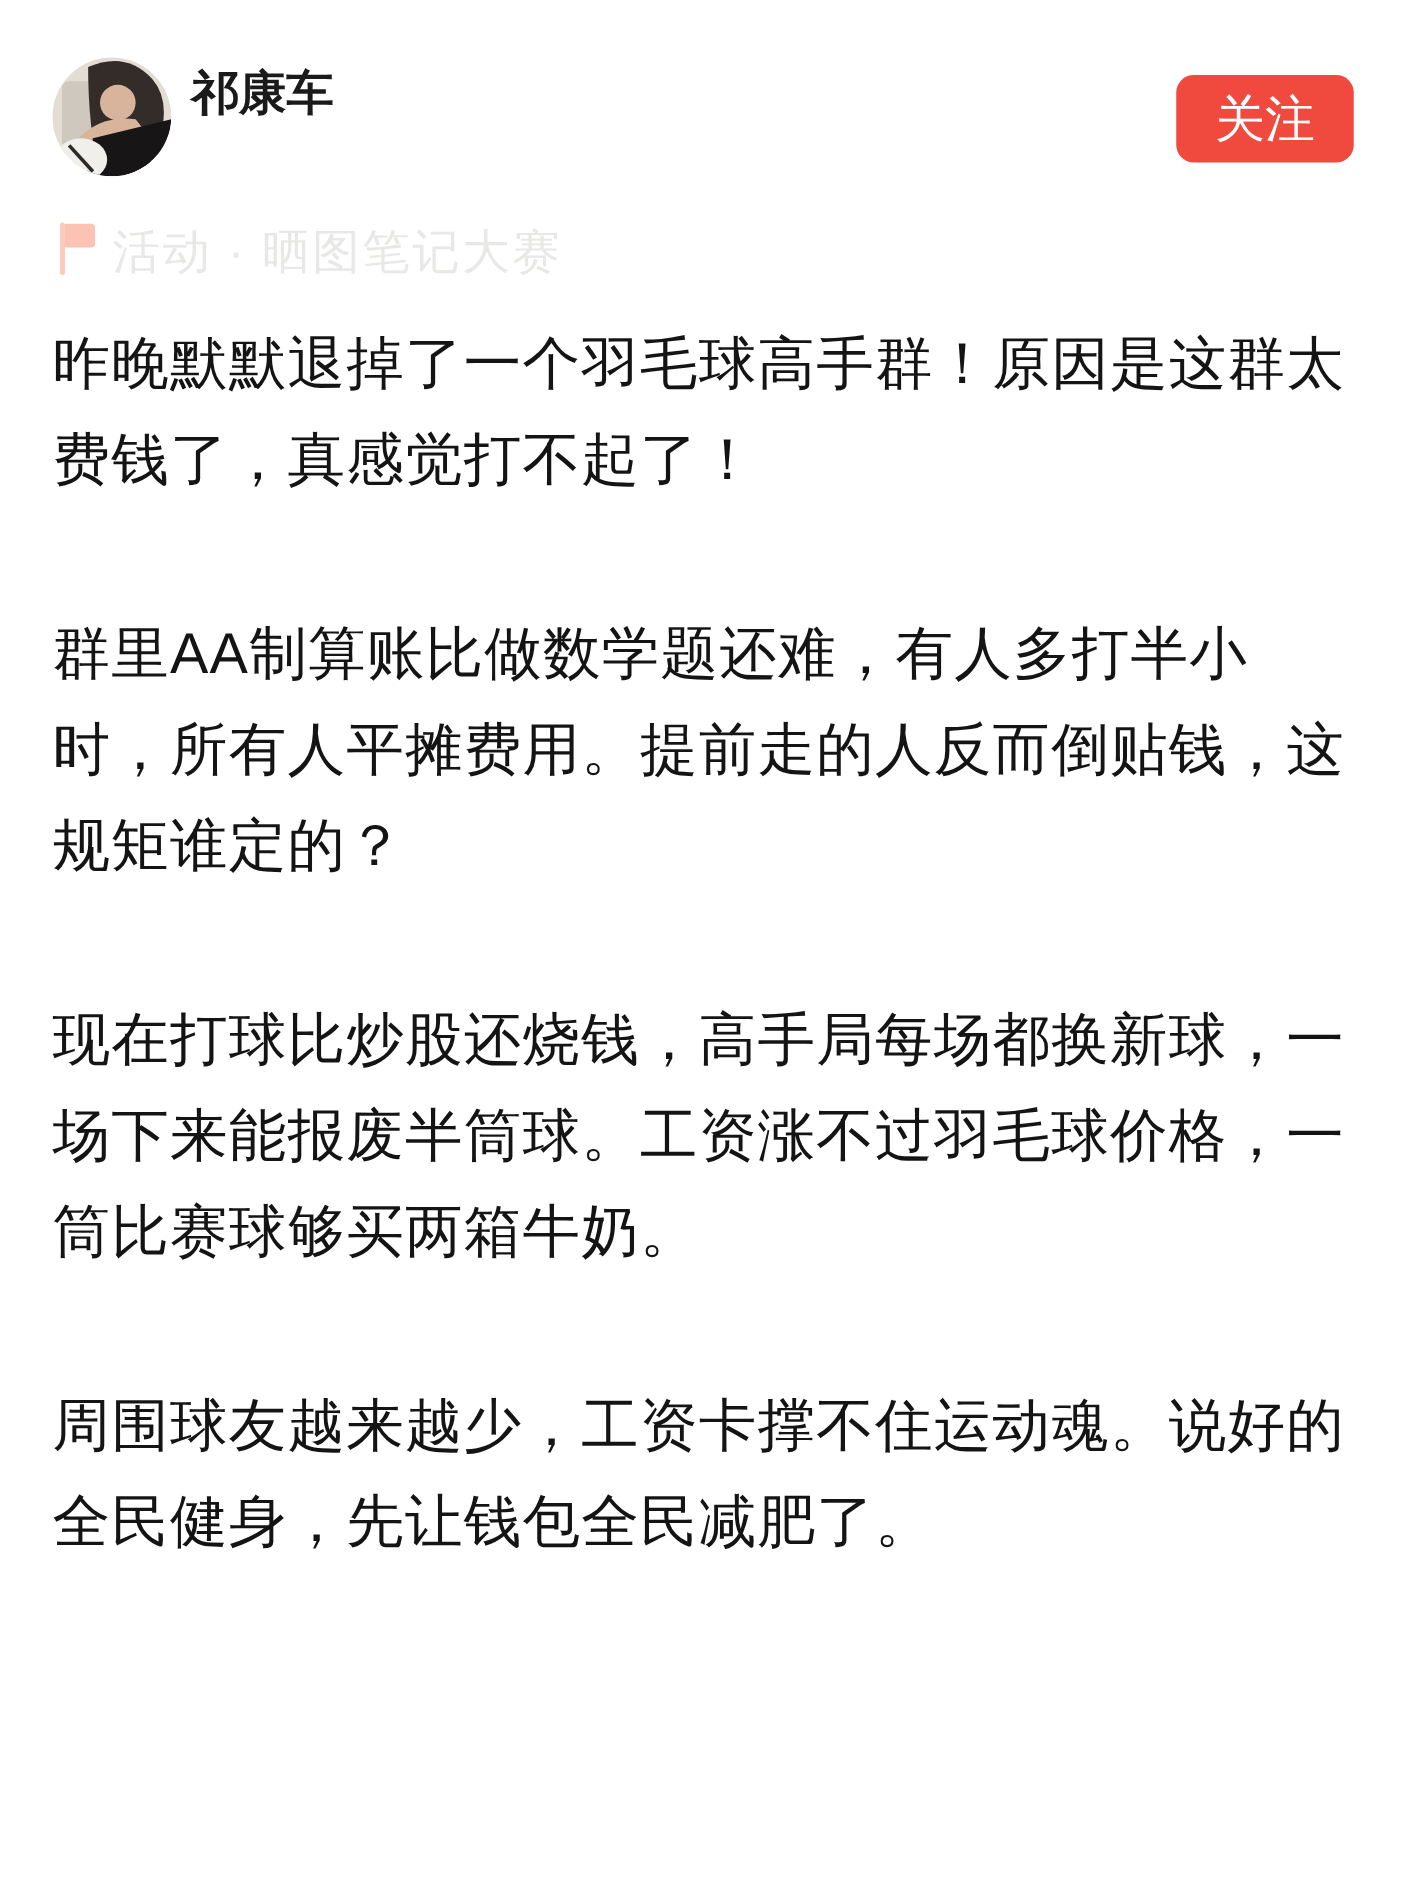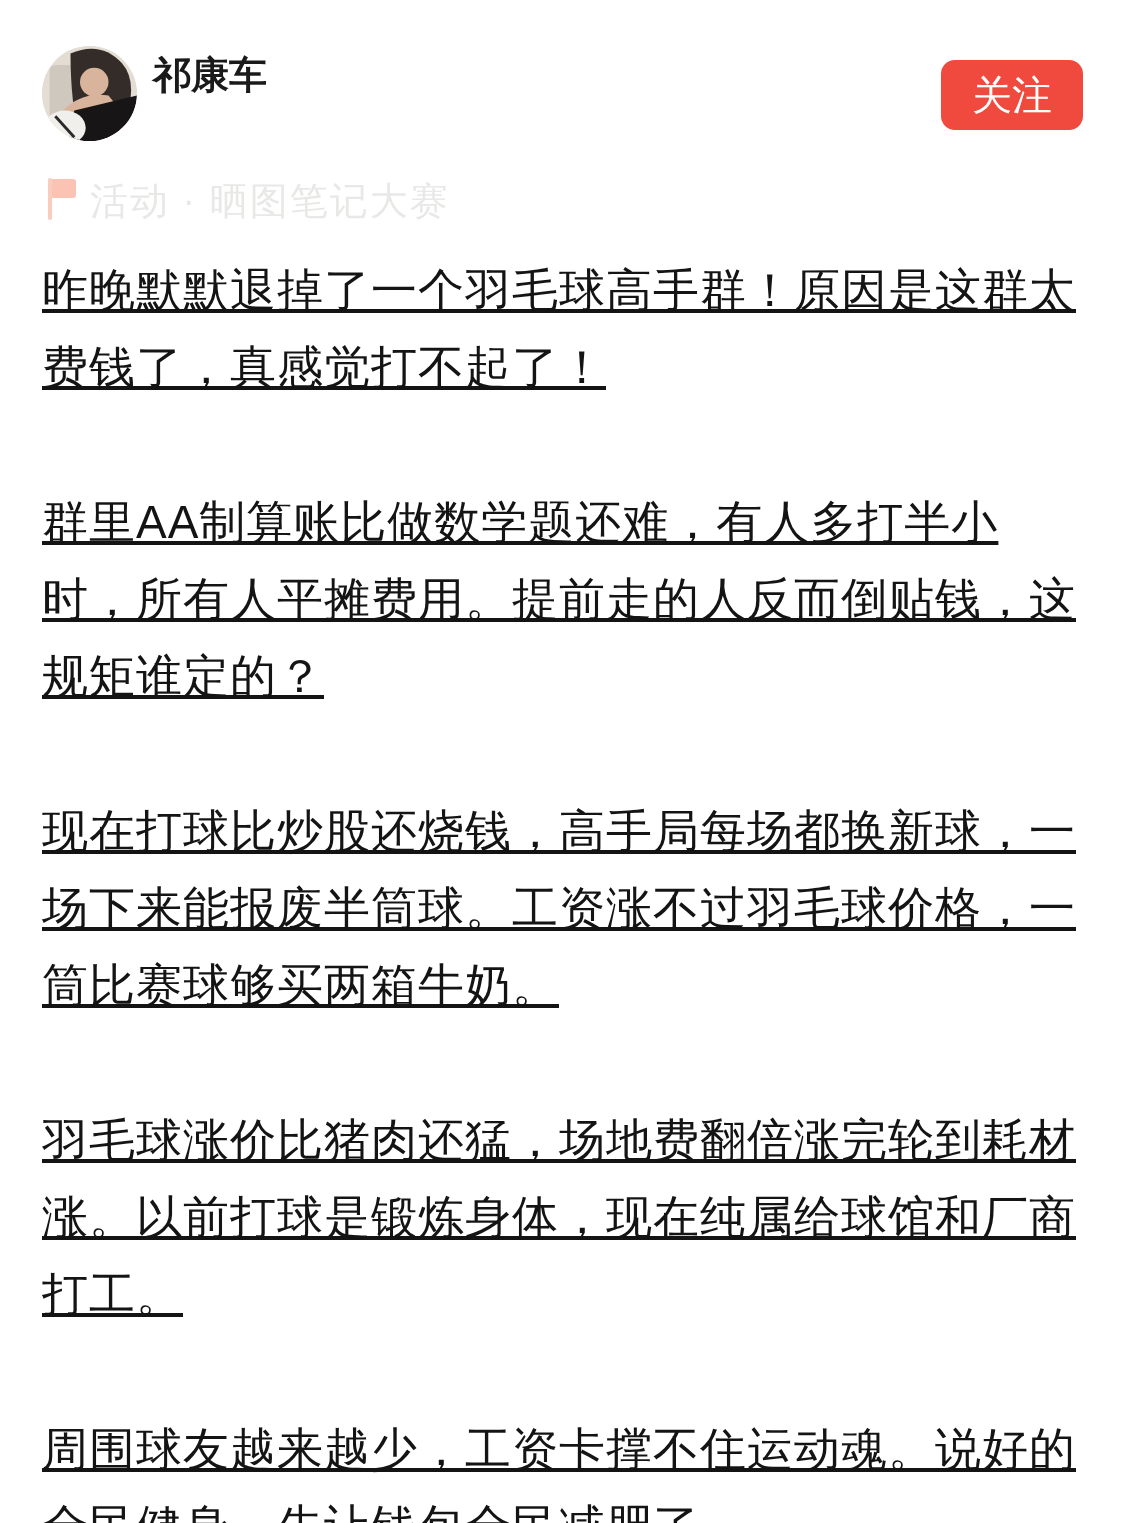--- a/index.html
+++ b/index.html
@@ -104,21 +104,20 @@
     position: absolute;
     left: 42px; right: 40px; top: 216px;
     font-size: 46px;
     line-height: 77px;
     color: #141414;
     letter-spacing: 1px;
   }
   .content p {
     margin: 0 0 78px 0;
     white-space: pre-line;
-    text-decoration: underline;
   }
 
   
   .watermark {
     position: absolute;
     right: 8px; bottom: 6px;
     font-size: 24px;
     line-height: 32px;
     color: #d6d6d6;
     text-shadow: 1px 1px 0 #ffffff, -1px -1px 0 #bdbdbd;
@@ -169,23 +168,20 @@
 
   <div class="content">
     <p>昨晚默默退掉了一个羽毛球高手群！原因是这群太
 费钱了，真感觉打不起了！</p>
     <p>群里AA制算账比做数学题还难，有人多打半小
 时，所有人平摊费用。提前走的人反而倒贴钱，这
 规矩谁定的？</p>
     <p>现在打球比炒股还烧钱，高手局每场都换新球，一
 场下来能报废半筒球。工资涨不过羽毛球价格，一
 筒比赛球够买两箱牛奶。</p>
-    <p>羽毛球涨价比猪肉还猛，场地费翻倍涨完轮到耗材
-涨。以前打球是锻炼身体，现在纯属给球馆和厂商
-打工。</p>
     <p>周围球友越来越少，工资卡撑不住运动魂。说好的
 全民健身，先让钱包全民减肥了。</p>
   </div>
 
   <div class="watermark">
     <span class="wm-brand">网易号</span>
     <span class="wm-divider">|</span>
     <span class="wm-account">火山诗话</span>
   </div>
 

